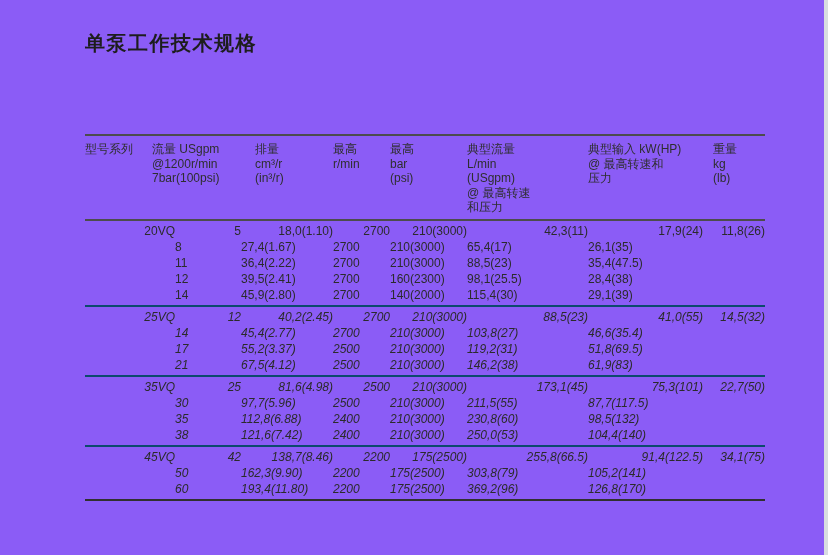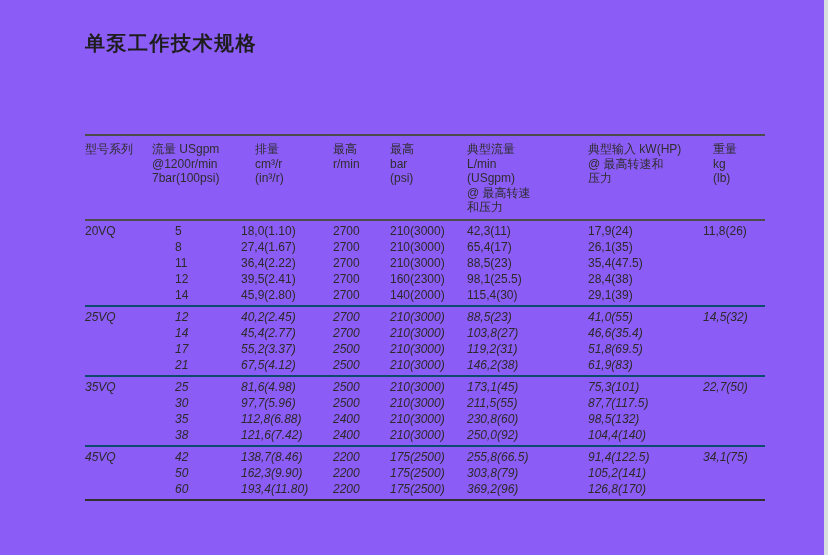--- a/index.html
+++ b/index.html
@@ -50,21 +50,21 @@
   }
   table.spec-table tbody td {
     font-size: 12px;
     line-height: 16px;
     height: 16px;
     padding: 0;
     vertical-align: top;
     white-space: nowrap;
     color: #2b2b2b;
   }
-  table.spec-table tbody tr:first-child td { padding-top: 2px; }
+  table.spec-table tbody tr:first-child td { padding-top: 2px; text-align: right; }
   table.spec-table tbody tr:last-child td { padding-bottom: 2px; }
   table.spec-table tbody + tbody { border-top: 2px solid #0c4a6e; font-style: italic; }
   td.model-cell { vertical-align: top; }
   td.weight-cell { vertical-align: middle; }
   .ind-flow  { margin-left: -23px; }
   .ind-disp  { margin-left: 14px; }
   .ind-weight{ margin-left: 10px; }
   .notes {
     position: absolute;
     left: 85px; top: 466px;
@@ -239,21 +239,21 @@
           <td>2400</td>
           <td>210(3000)</td>
           <td>230,8(60)</td>
           <td>98,5(132)</td>
         </tr>
         <tr>
           <td>38</td>
           <td>121,6(7.42)</td>
           <td>2400</td>
           <td>210(3000)</td>
-          <td>250,0(92)</td>
+          <td>250,0(53)</td>
           <td>104,4(140)</td>
         </tr>
       </tbody>
       <tbody>
         <tr>
           <td class="model-cell" rowspan="3">45VQ</td>
           <td>42</td>
           <td>138,7(8.46)</td>
           <td>2200</td>
           <td>175(2500)</td>

